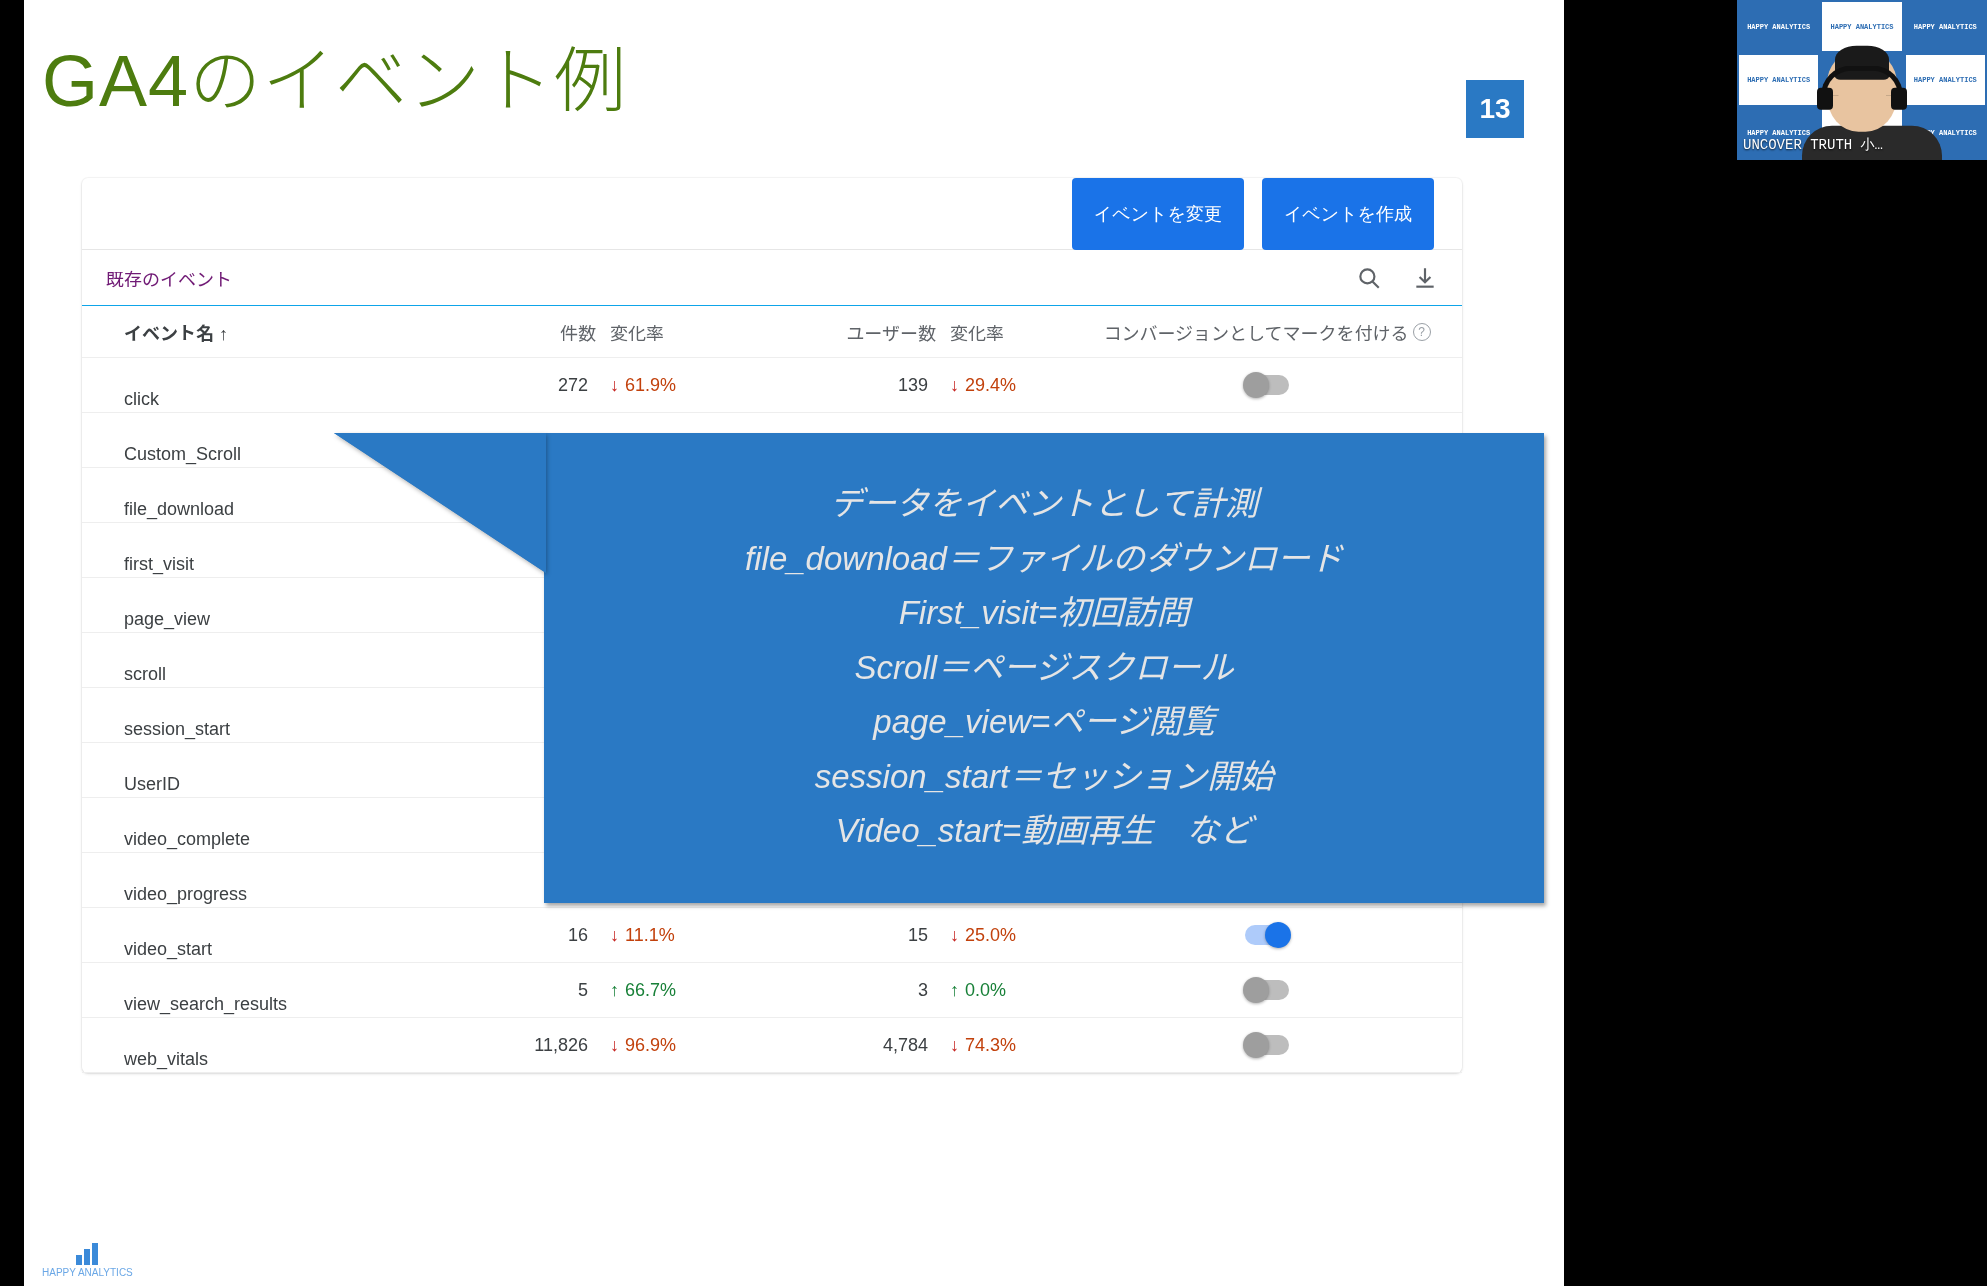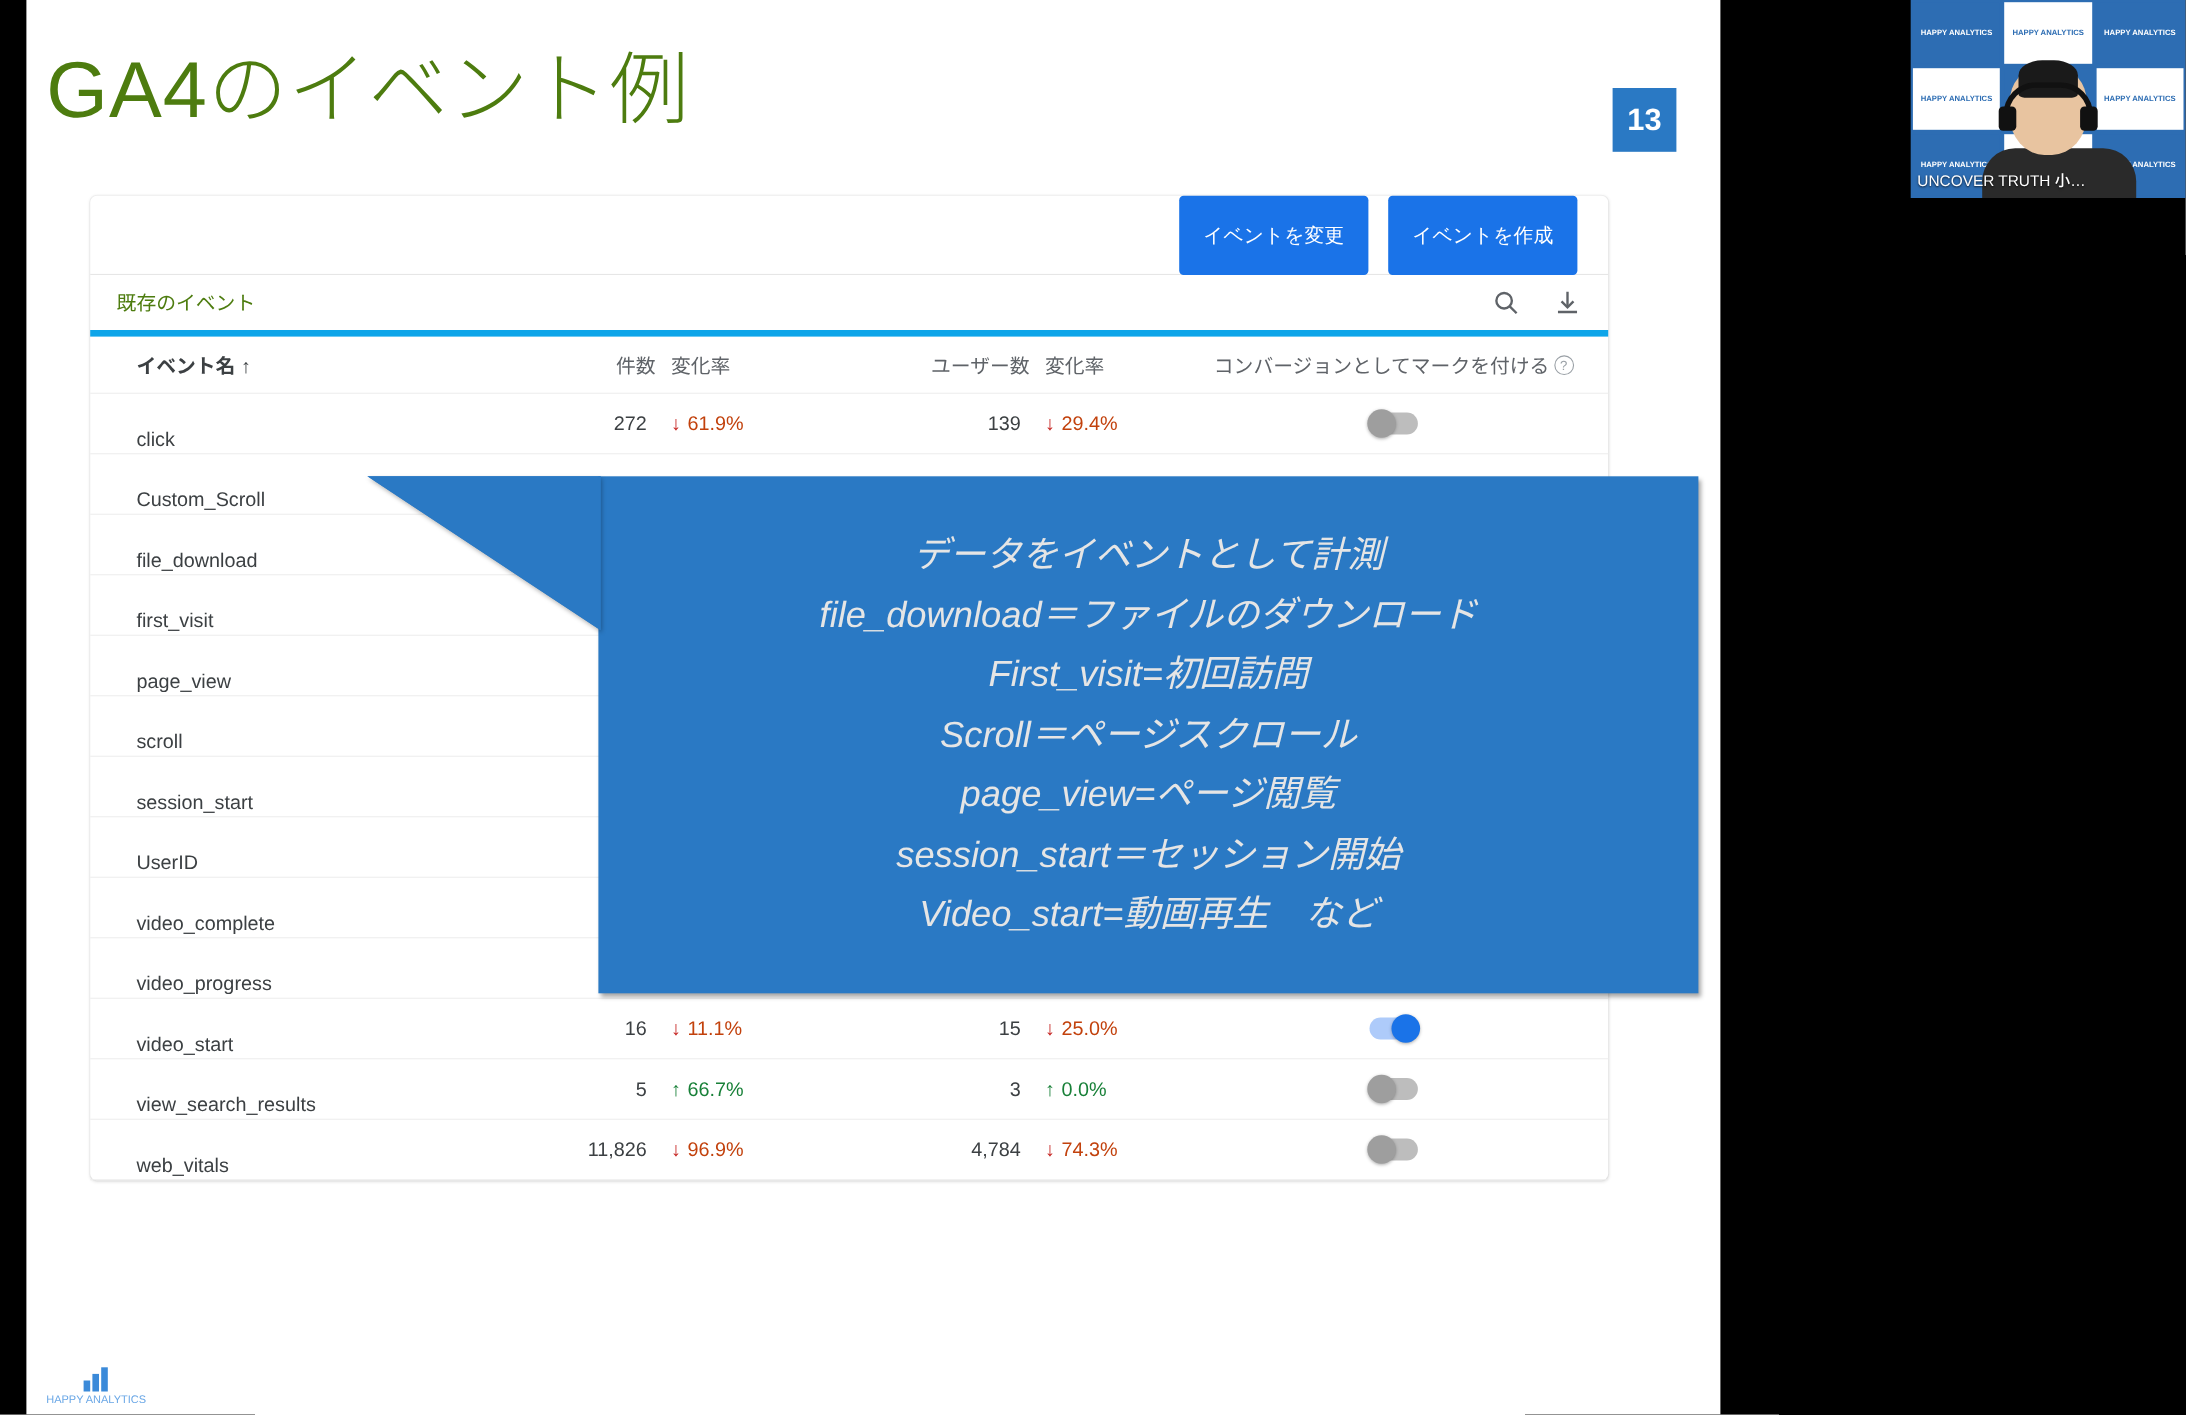--- a/index.html
+++ b/index.html
@@ -75,22 +75,22 @@
     font-size: 18px;
     font-weight: 500;
     cursor: pointer;
   }
   .panel-toolbar {
     height: 56px;
     display: flex;
     align-items: center;
     justify-content: space-between;
     padding: 0 24px;
-    border-bottom: 6px solid #0ea5e9;
-    color: #4d7c0f;
+    border-bottom: 1px solid #0ea5e9;
+    color: #701a75;
     font-size: 18px;
   }
   .toolbar-icons { display:flex; gap:30px; align-items:center; }
   .icon-btn { width:26px; height:26px; color:#5f6368; cursor:pointer; display:flex; align-items:center; justify-content:center; }
   .icon-btn svg { width:100%; height:100%; }
   .tbl-header, .tbl-row {
     display: grid;
     grid-template-columns: 360px 130px 170px 170px 160px 1fr;
     align-items: center;
     padding: 0 24px;
@@ -178,23 +178,24 @@
   }
   .footer-logo .bars { display:flex; gap:2px; align-items:flex-end; justify-content:center; margin-bottom:2px;}
   .footer-logo .bars span{ width:6px; background:#3b8ad9; }
   .footer-logo .bars span:nth-child(1){height:10px;}
   .footer-logo .bars span:nth-child(2){height:16px;}
   .footer-logo .bars span:nth-child(3){height:22px;}
   
   .webcam {
     position:absolute;
     right:0; top:0;
-    width: 250px; height: 180px;
+    width: 250px; height: 160px;
     background: linear-gradient(135deg,#2d6db3 0,#2d6db3 100%);
     overflow:hidden;
+    font-family:Liberation Mono, monospace;
   }
   .webcam-bg {
     position:absolute; inset:0;
     display:grid; grid-template-columns:repeat(3,1fr); grid-template-rows:repeat(3,1fr);
   }
   .webcam-bg div {
     background:#fff;
     margin:2px;
     display:flex;align-items:center;justify-content:center;
     font-size:7px;color:#2d6db3;font-weight:600;

